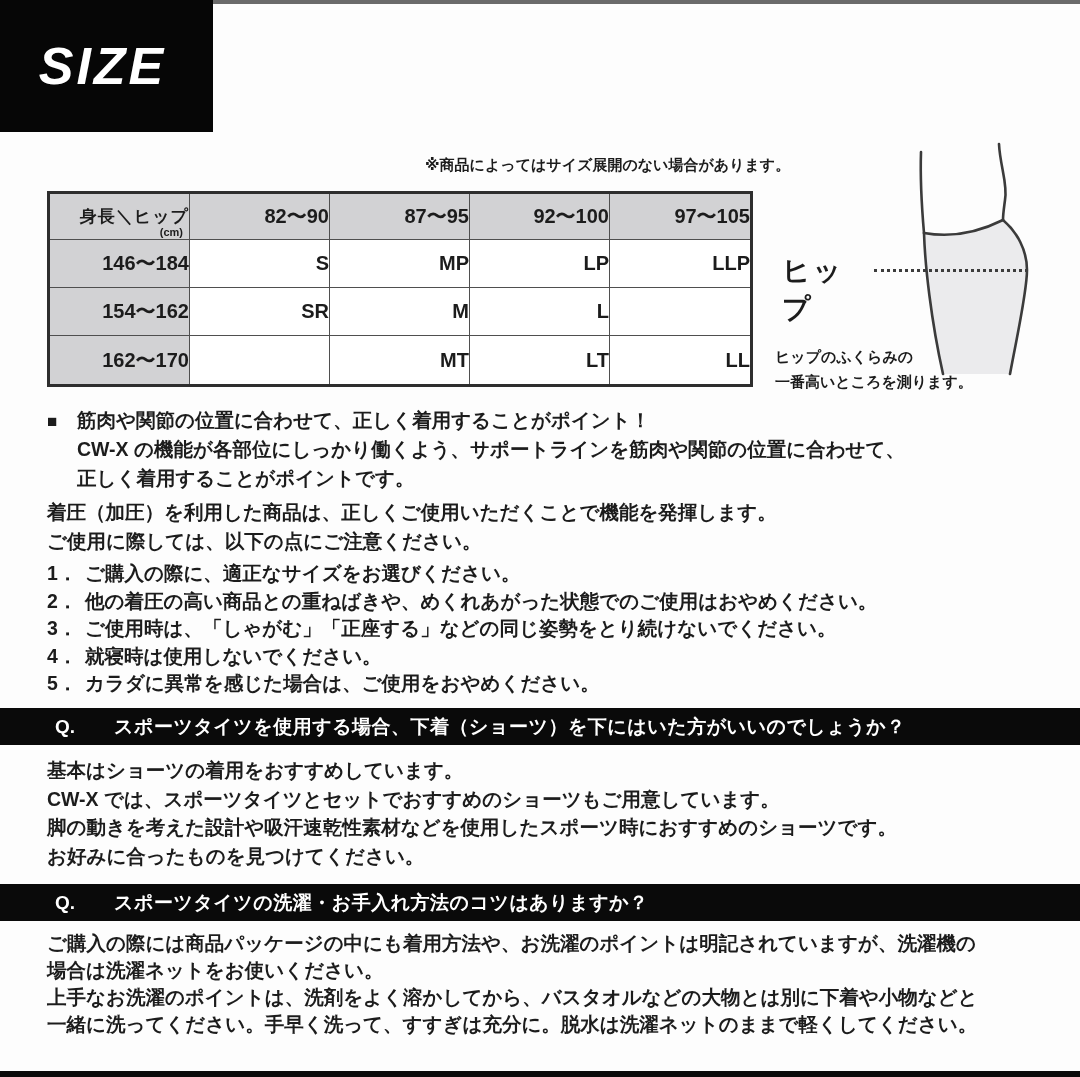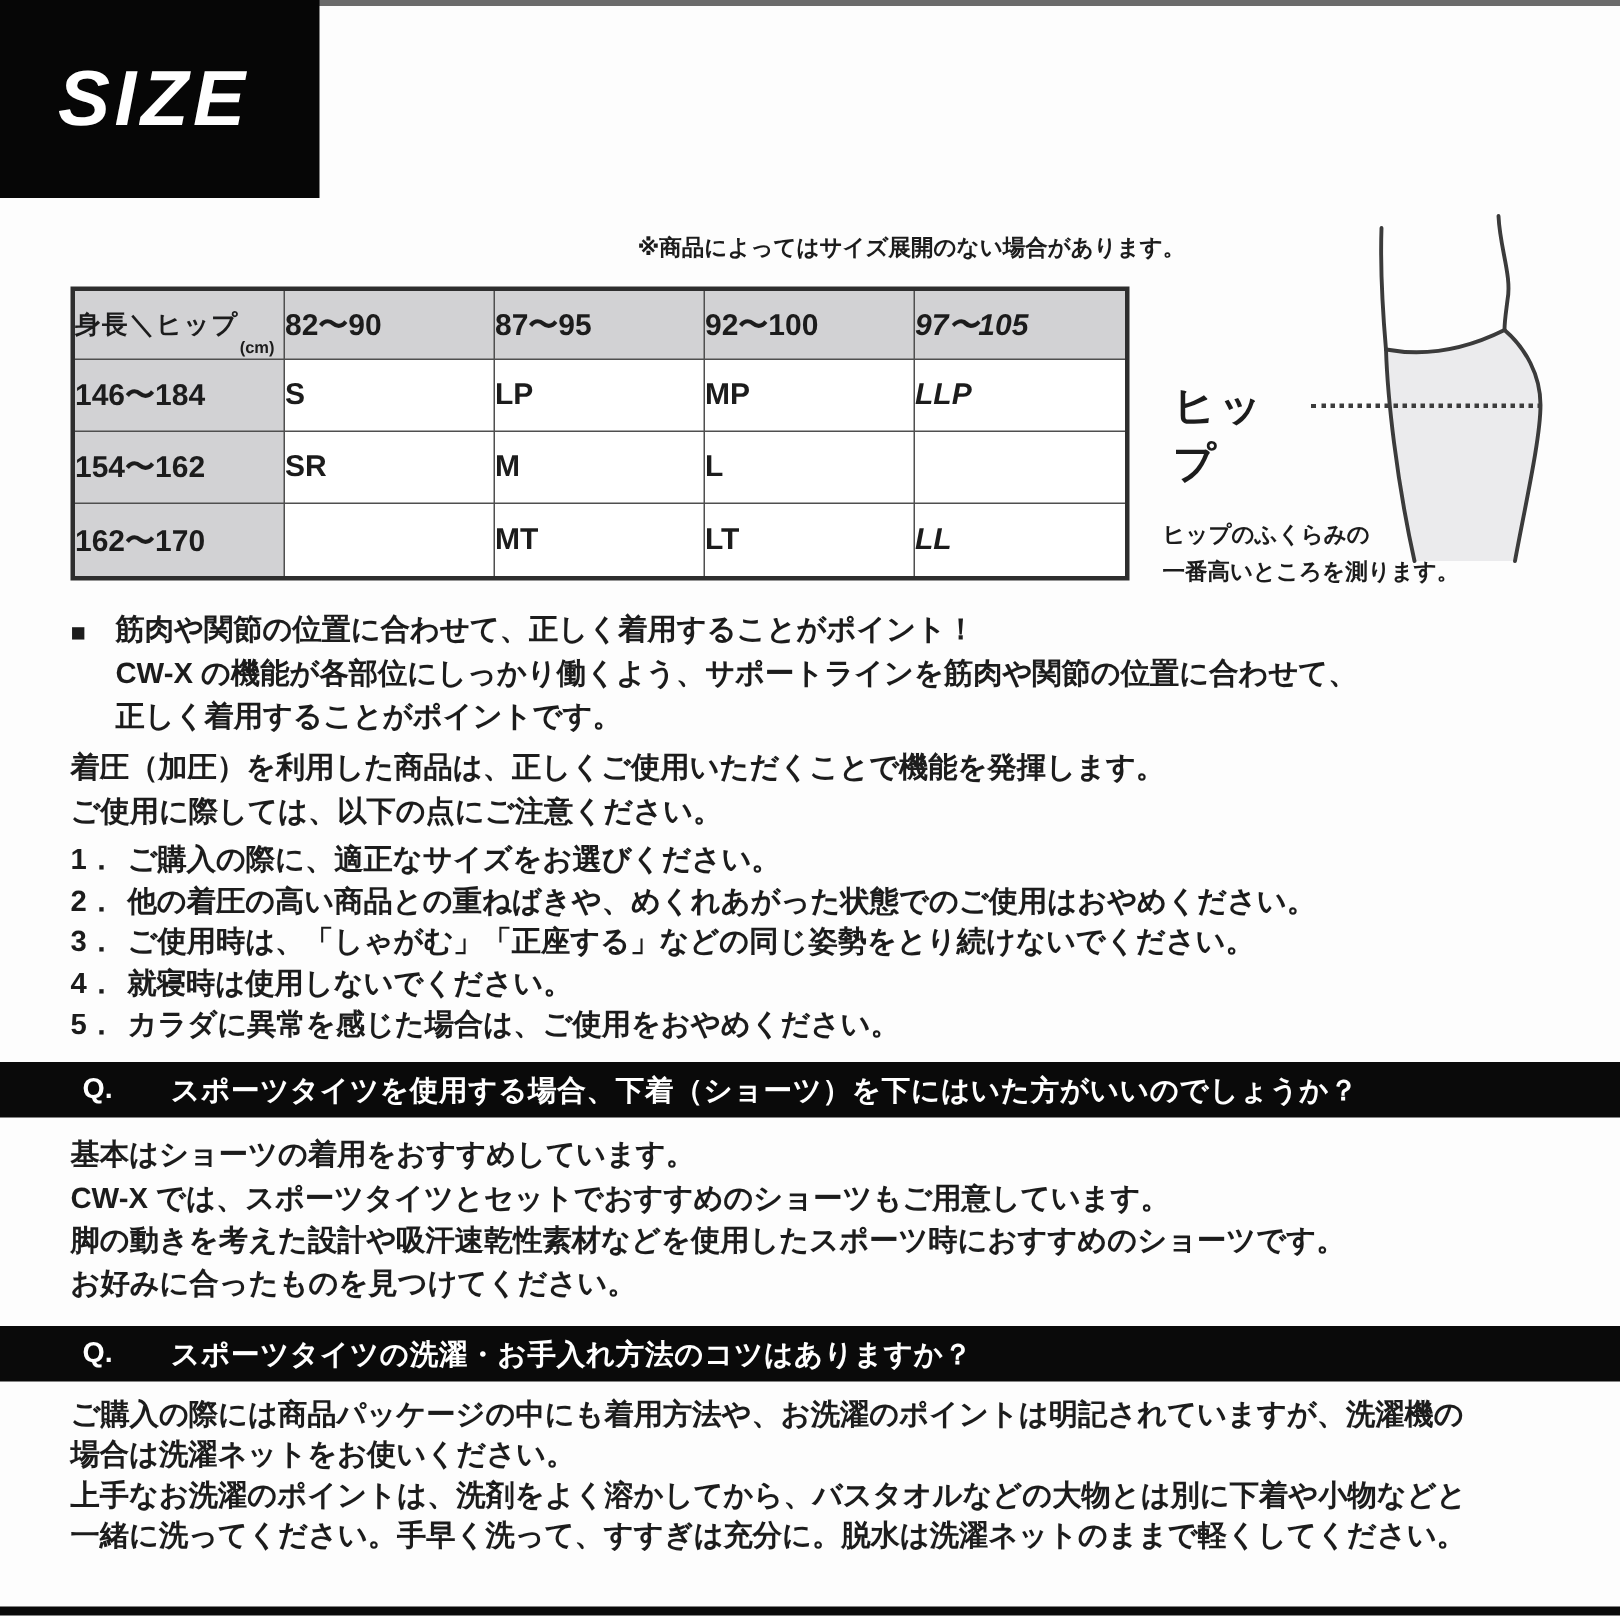--- a/index.html
+++ b/index.html
@@ -23,23 +23,23 @@
 
   
   .note{left:425px;top:156px;font-size:15px;font-weight:bold;}
 
   
   .size-table{left:47px;top:191px;width:700px;
     display:grid;grid-template-columns:140px 140px 140px 140px 140px;
     grid-template-rows:46px 48px 48px 48px;
     border:3px solid #2e2e2e;background:#ffffff;box-sizing:content-box;}
   .cell{border-right:1px solid #4f4f4f;border-bottom:1px solid #4f4f4f;
-    display:flex;align-items:center;justify-content:flex-start;
+    display:flex;align-items:center;justify-content:flex-end;
     font-size:20px;font-weight:bold;position:relative;background:#ffffff;}
-  .cell:nth-child(5n){border-right:none;font-style:italic;}
+  .cell:nth-child(5n){border-right:none;}
   .cell.lastrow{border-bottom:none;}
   .cell.gray{background:#d2d2d4;}
   .corner-label{font-size:17px;letter-spacing:1px;}
   .corner-unit{position:absolute;right:6px;bottom:1px;font-size:11px;}
 
   
   .hip-svg{left:855px;top:138px;}
   .hip-label{left:782px;top:252px;width:84px;font-size:28px;font-weight:bold;
     letter-spacing:2px;text-align:left;}
   .hip-dotline{left:874px;top:269px;width:154px;height:0;
@@ -83,22 +83,22 @@
     <span class="corner-label">身長＼ヒップ</span>
     <span class="corner-unit">(cm)</span>
   </div>
   <div class="cell gray">82〜90</div>
   <div class="cell gray">87〜95</div>
   <div class="cell gray">92〜100</div>
   <div class="cell gray">97〜105</div>
 
   <div class="cell gray">146〜184</div>
   <div class="cell">S</div>
+  <div class="cell">MP</div>
   <div class="cell">LP</div>
-  <div class="cell">MP</div>
   <div class="cell">LLP</div>
 
   <div class="cell gray">154〜162</div>
   <div class="cell">SR</div>
   <div class="cell">M</div>
   <div class="cell">L</div>
   <div class="cell"></div>
 
   <div class="cell gray lastrow">162〜170</div>
   <div class="cell lastrow"></div>

